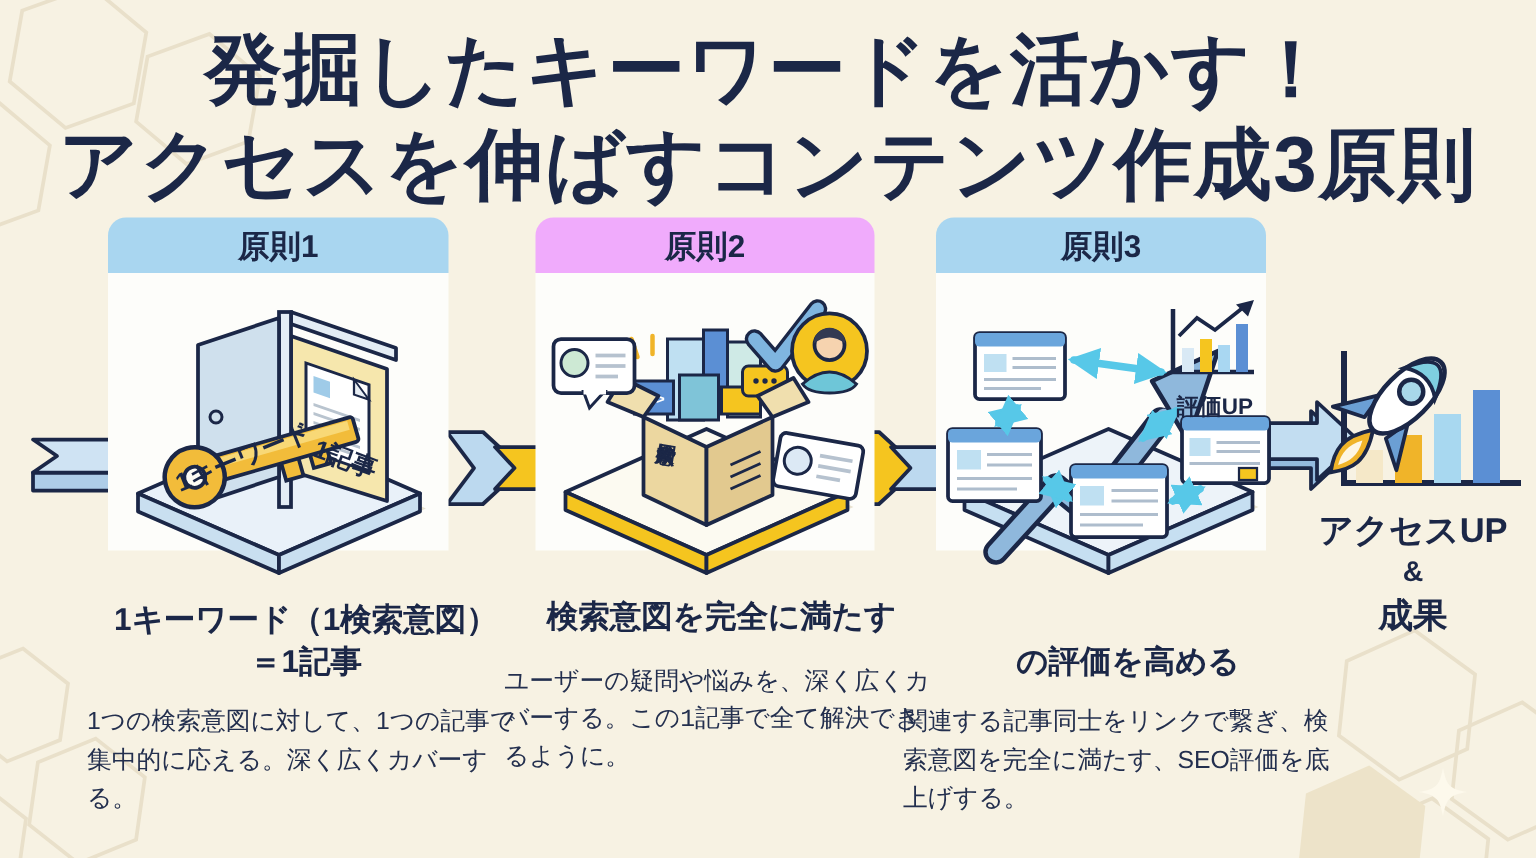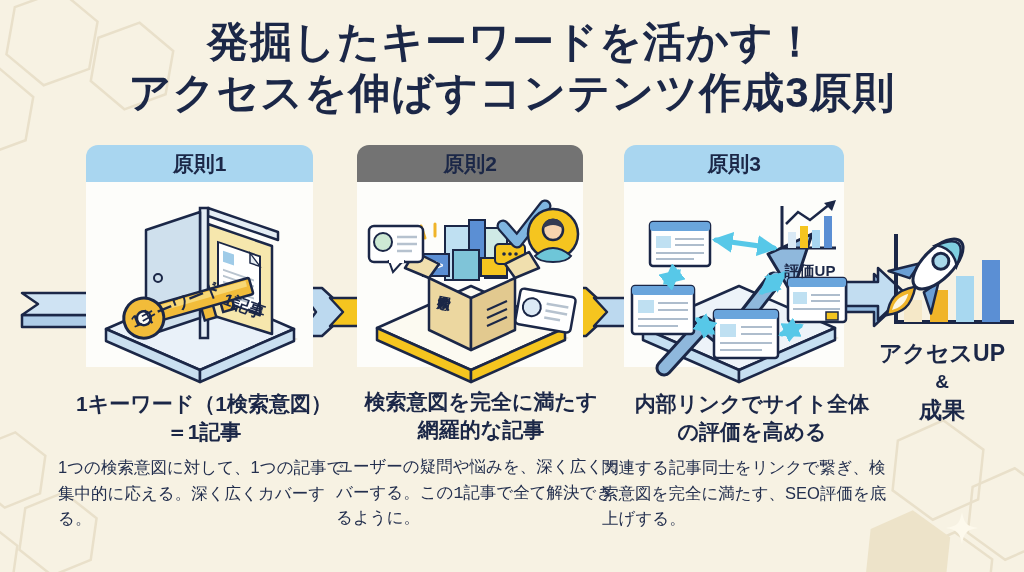--- a/index.html
+++ b/index.html
@@ -6,43 +6,43 @@
   body{
     width:1024px;height:572px;overflow:hidden;
     background:#f7f2e3;
     font-family:"Liberation Sans","DejaVu Sans",sans-serif;
     color:#1b2747;
   }
   .canvas{position:relative;width:1024px;height:572px;background:#f7f2e3;overflow:hidden;}
   .hex-layer{position:absolute;inset:0;z-index:0;}
   .main-title{
     position:absolute;top:16px;left:0;right:0;z-index:2;
-    text-align:center;font-weight:800;font-size:42px;line-height:1.22;
+    text-align:center;font-weight:800;font-size:52px;line-height:1.22;
     color:#1b2747;letter-spacing:1px;
   }
   .connector{position:absolute;z-index:1;}
   .panel{position:absolute;top:145px;z-index:2;}
-  .panel-1{left:86px;width:227px;}
+  .panel-1{left:72px;width:227px;}
   .panel-2{left:357px;width:226px;}
   .panel-3{left:624px;width:220px;}
   .panel-header{
     height:37px;border-radius:12px 12px 0 0;
     display:flex;align-items:center;justify-content:center;
     font-size:21px;font-weight:800;color:#1b2747;
   }
   .header-blue{background:#a9d6f0;}
-  .header-yellow{background:#737373;}
+  .header-yellow{background:#f0abfc;}
   .panel-body{position:relative;height:185px;background:#fdfdfa;}
   .panel-body svg{position:absolute;top:0;left:0;overflow:visible;}
   .panel-text{position:absolute;top:386px;z-index:2;}
   .text-1{left:58px;width:292px;}
   .text-2{left:336px;width:290px;font-family:Liberation Mono, monospace;}
   .text-3{left:602px;width:300px;}
   .panel-heading{
-    margin:4px;text-align:center;font-size:21px;font-weight:800;
+    margin:14px;text-align:center;font-size:21px;font-weight:800;
     line-height:1.32;color:#1b2747;
   }
   .panel-desc{
     margin:10px 0 0 0;font-size:16.5px;line-height:1.52;
     color:#232f4e;text-align:left;
   }
   .result{position:absolute;left:876px;top:220px;z-index:2;width:146px;}
   .result-text{
     position:absolute;left:858px;top:338px;width:168px;z-index:2;
     text-align:center;font-weight:800;color:#1b2747;line-height:1.35;
@@ -325,28 +325,27 @@
     <h3 class="panel-heading">
       <span>1キーワード（1検索意図）</span><br>
       <span>＝1記事</span>
     </h3>
     <p class="panel-desc">1つの検索意図に対して、1つの記事で集中的に応える。深く広くカバーする。</p>
   </div>
 
   <div class="panel-text text-2">
     <h3 class="panel-heading">
       <span>検索意図を完全に満たす</span><br>
-      <span>網羅的な記事</span>
     </h3>
     <p class="panel-desc">ユーザーの疑問や悩みを、深く広くカバーする。この1記事で全て解決できるように。</p>
   </div>
 
   <div class="panel-text text-3">
     <h3 class="panel-heading">
-      <span>内部リンクでサイト全体</span><br>
+      <br>
       <span>の評価を高める</span>
     </h3>
     <p class="panel-desc">関連する記事同士をリンクで繋ぎ、検索意図を完全に満たす、SEO評価を底上げする。</p>
   </div>
 
   <div class="result">
     <svg width="146" height="124" viewBox="0 0 146 124">
       <g>
         <path d="M20,14 L20,102 L138,102" fill="none" stroke="#1b2747" stroke-width="4"></path>
         <rect x="28" y="80" width="18" height="22" fill="#f5e8c8"></rect>

